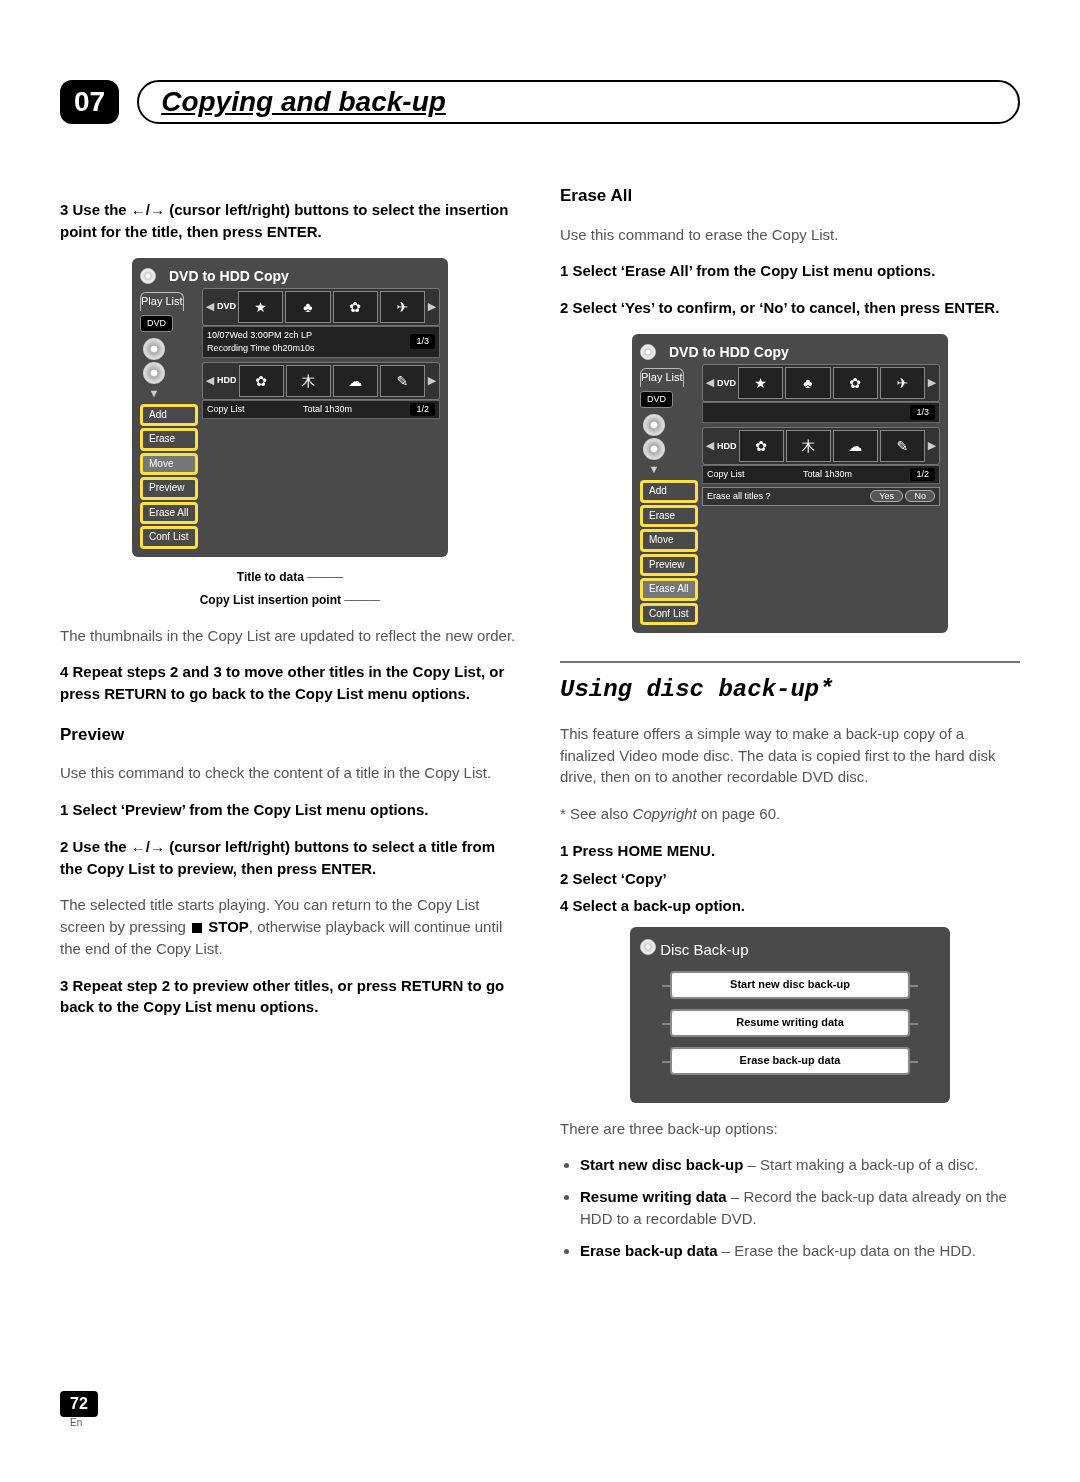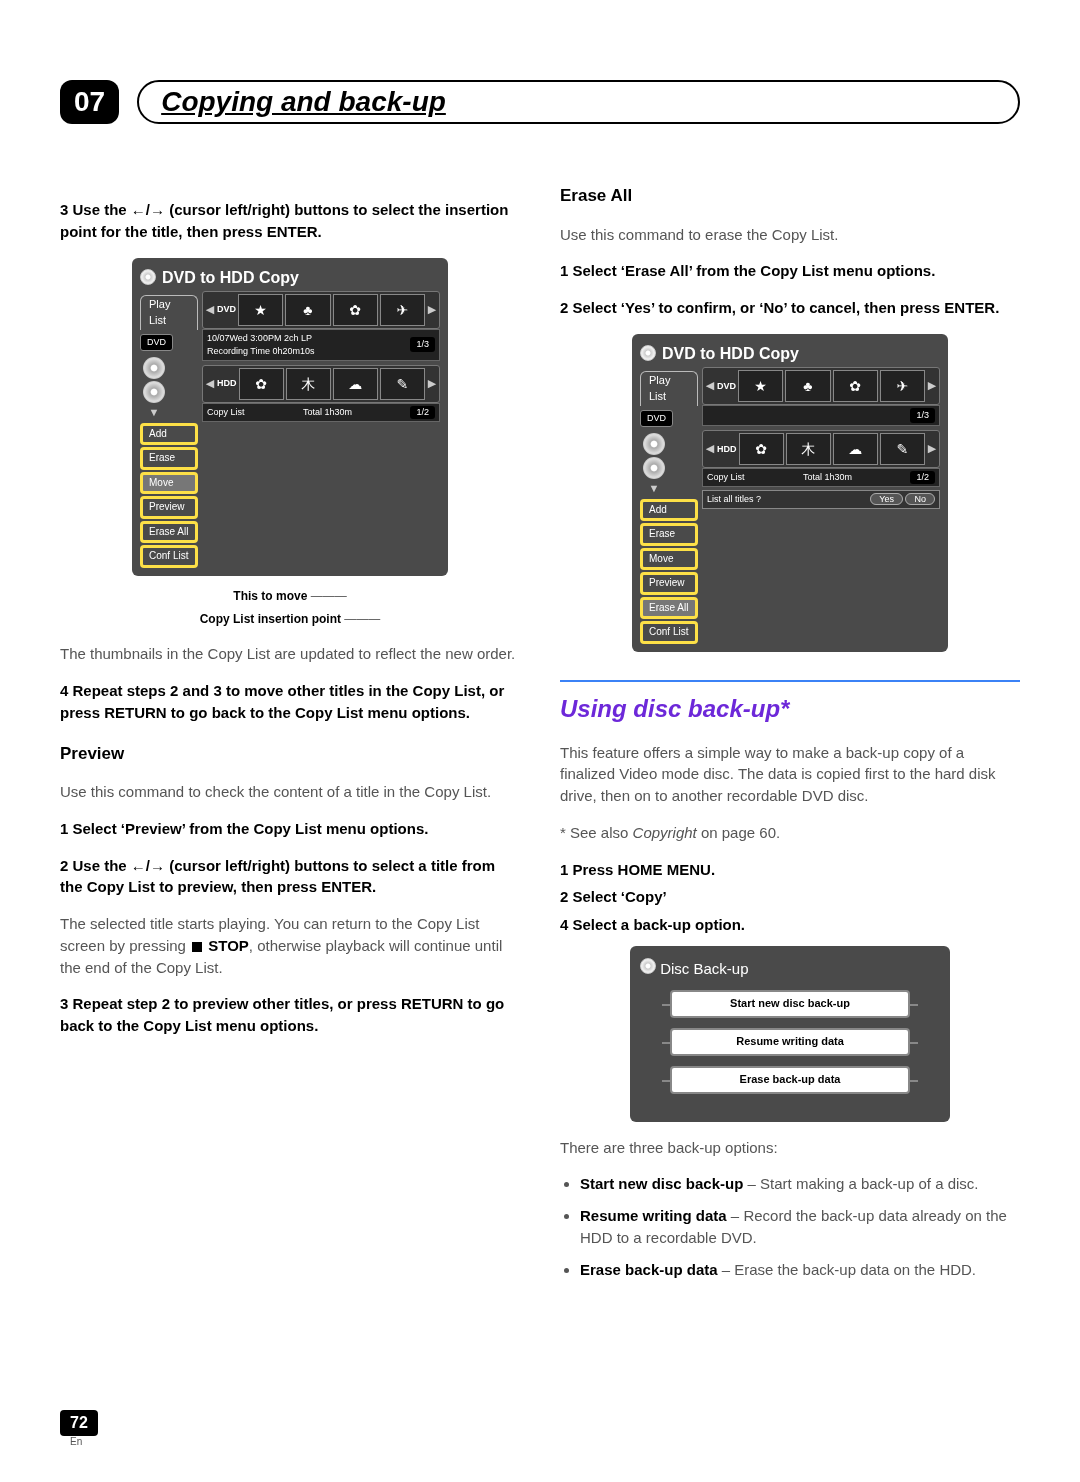--- a/index.html
+++ b/index.html
@@ -50,49 +50,50 @@
   .col b, .col .blk { color: #000; font-weight: bold; }
   .step-lead { color:#000; font-weight:bold; }
   .subhead {
     color: #000;
     font-weight: bold;
     font-size: 17px;
     margin-top: 18px;
     margin-bottom: 4px;
   }
   h2.section {
-    color: #6d28d9;
+    color: #000000;
     font-size: 24px;
     font-weight: bold;
     font-style: italic;
     margin: 28px 0 6px 0;
-    border-top: 2px solid #3b82f6;
+    border-top: 2px solid #737373;
     padding-top: 10px;
+    font-family: Liberation Mono, monospace;
   }
   .screenshot {
     background: #4a4a4a;
     border-radius: 6px;
     padding: 8px;
     color: #fff;
     font-size: 11px;
     width: 300px;
     margin: 12px auto;
     position: relative;
   }
   .screenshot .topline {
-    display:flex; align-items:center; gap:6px; font-weight:bold; font-size:16px;
+    display:flex; align-items:center; gap:13px; font-weight:bold; font-size:14px;
   }
   .disc-icon {
     width:14px; height:14px; border:1px solid #ccc; border-radius:50%;
     background: radial-gradient(circle,#fff 20%,#ccc 30%,#eee 60%);
     display:inline-block;
   }
   .tab {
     display:inline-block; border:1px solid #bbb; border-bottom:none;
-    border-radius:6px 6px 0 0; padding:1px 8px; margin-top:4px;
+    border-radius:6px 6px 0 0; padding:1px 0; margin-top:4px;
     background:#4a4a4a;
   }
   .dvdbadge {
     background:#000; color:#fff; font-size:9px; padding:1px 6px; border-radius:3px;
     border:1px solid #888; display:inline-block; margin:4px 0;
   }
   .thumbrow {
     display:flex; align-items:center; gap:2px; background:#333;
     border:1px solid #777; border-radius:3px; padding:2px;
   }
@@ -219,21 +220,21 @@
             <div class="bar">
               <span>Copy List</span>
               <span>Total  1h30m</span>
               <span style="background:#000;padding:0 6px;border-radius:3px;">1/2</span>
             </div>
           </div>
         </div>
       </div>
 
       <div class="caption-block">
-        <div><span class="lbl">This to move</span> ———</div>
+        <div><span class="lbl">Title to data</span> ———</div>
         <div style="margin-top:6px;"><span class="lbl">Copy List insertion point</span> ———</div>
       </div>
 
       <p>The thumbnails in the Copy List are updated to reflect the new order.</p>
       <p class="step-lead">4   Repeat steps 2 and 3 to move other titles in the Copy List, or press RETURN to go back to the Copy List menu options.</p>
 
       <div class="subhead">Preview</div>
       <p>Use this command to check the content of a title in the Copy List.</p>
       <p class="step-lead">1   Select ‘Preview’ from the Copy List menu options.</p>
       <p class="step-lead">2   Use the ←/→ (cursor left/right) buttons to select a title from the Copy List to preview, then press ENTER.</p>
@@ -296,21 +297,21 @@
               <div class="thumb">☁</div>
               <div class="thumb">✎</div>
               <div class="arrow">▶</div>
             </div>
             <div class="bar">
               <span>Copy List</span>
               <span>Total  1h30m</span>
               <span style="background:#000;padding:0 6px;border-radius:3px;">1/2</span>
             </div>
             <div class="dialog" style="margin-top:3px;">
-              <span>List all titles ?</span>
+              <span>Erase all titles ?</span>
               <span>
                 <span class="btn">Yes</span>
                 <span class="btn">No</span>
               </span>
             </div>
           </div>
         </div>
       </div>
 
       <h2 class="section">Using disc back-up*</h2>

